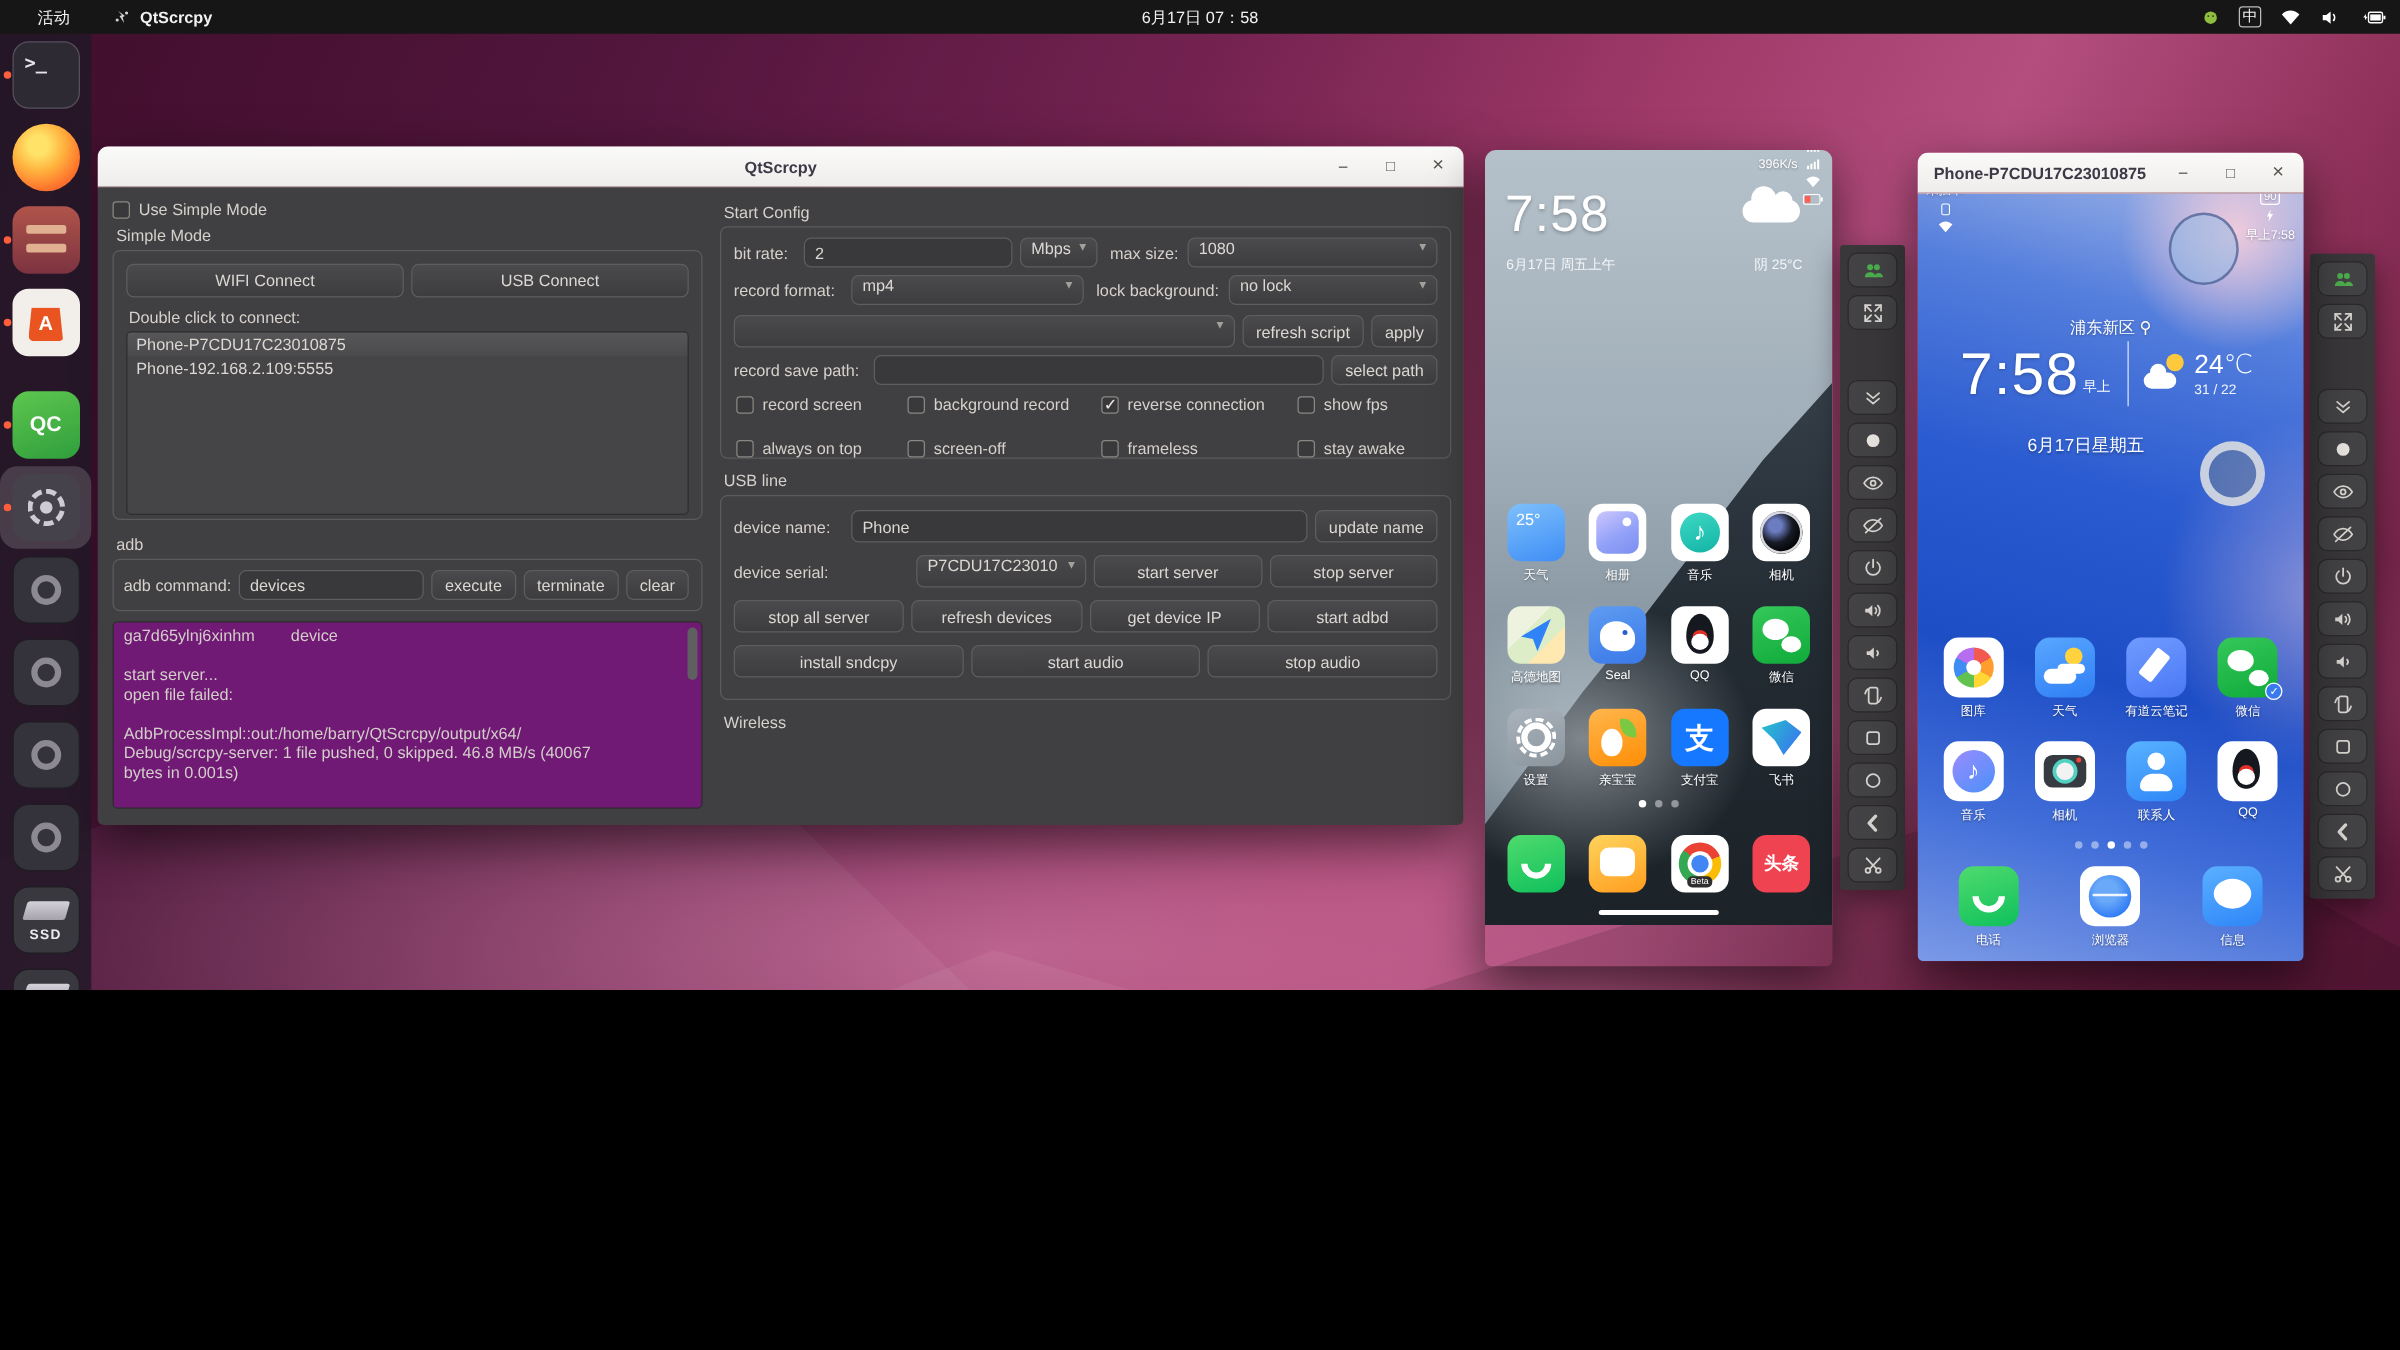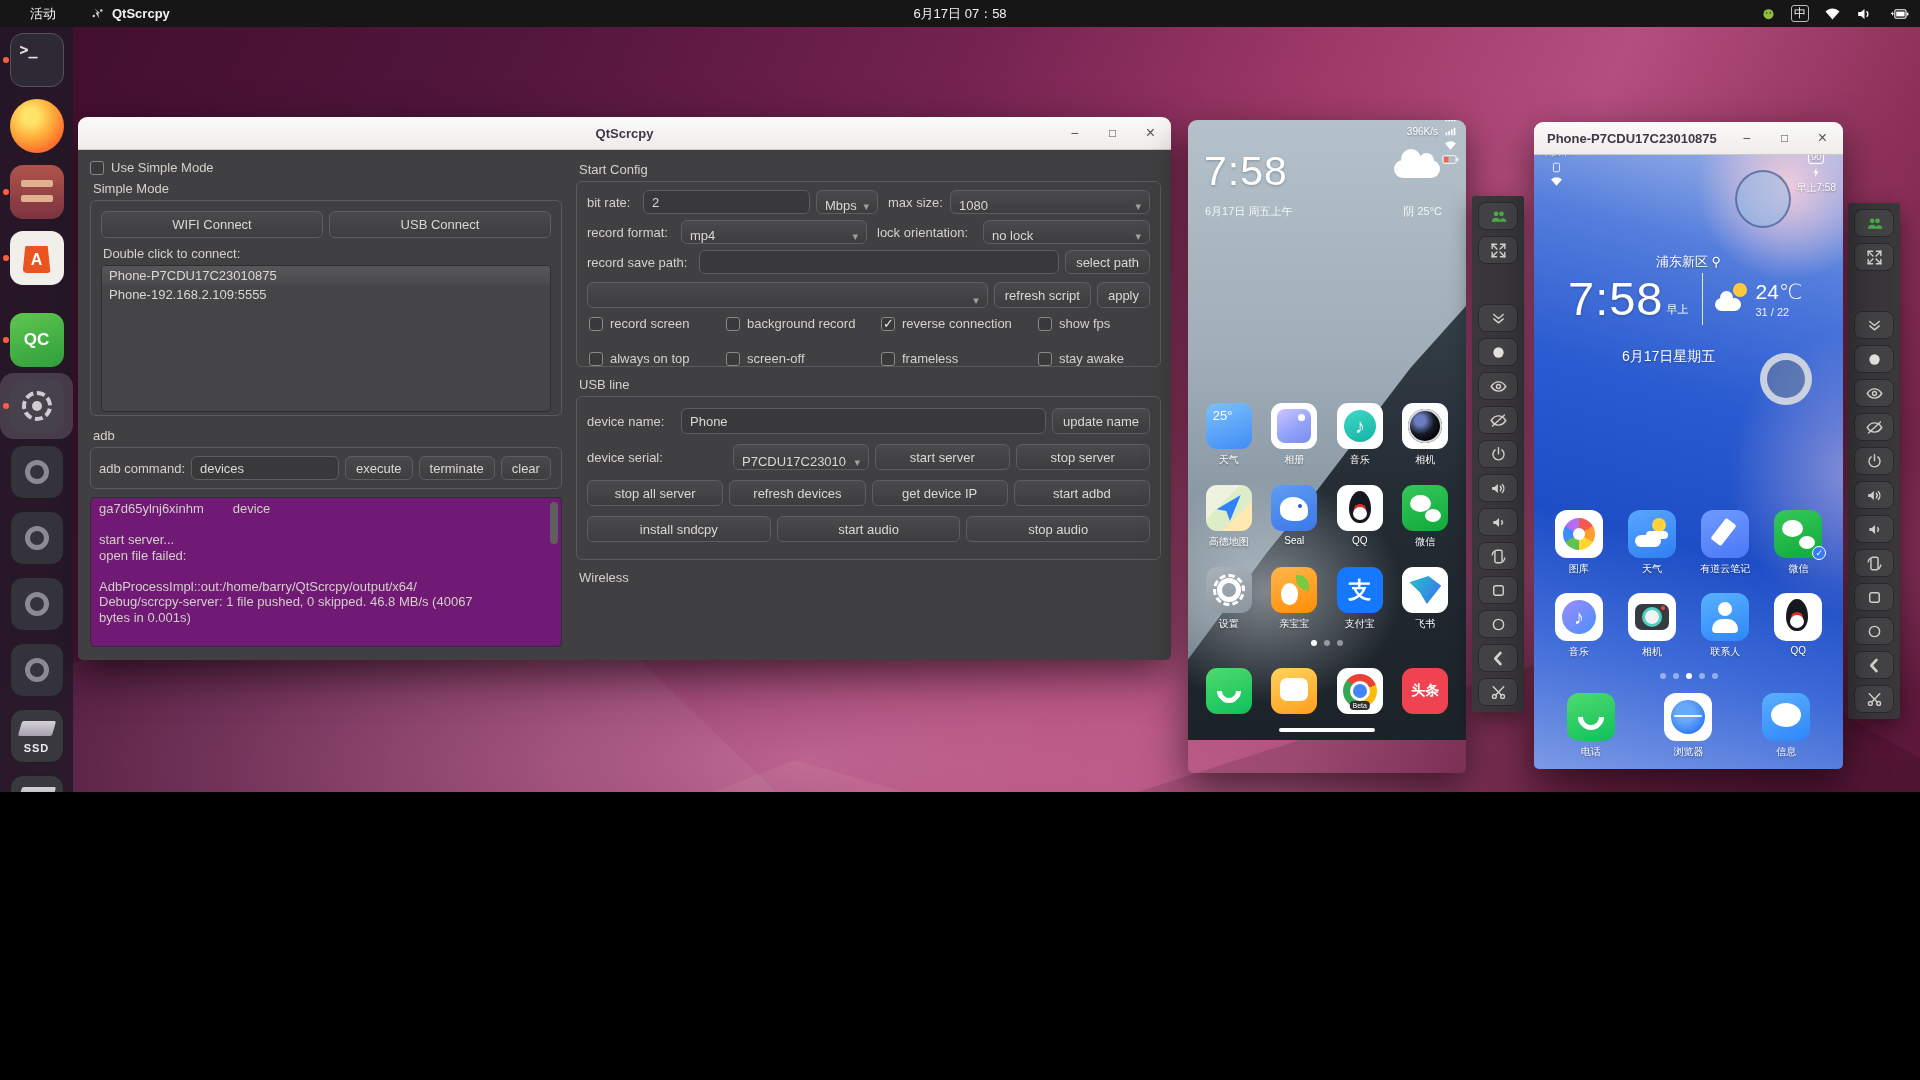--- a/index.html
+++ b/index.html
@@ -90,21 +90,21 @@
   #main-body{position:relative;height:510px;background:#403f41;font-size:13px;}
   .col-left{position:absolute;left:12px;top:0;width:472px;}
   .col-right{position:absolute;left:498px;top:0;width:585px;}
   .glabel{margin:0 0 4px 3px;color:#d6d1cc;}
   .gbox{border:1px solid #5c5b5c;border-radius:6px;}
   .btn{background:linear-gradient(#4a494b,#3d3c3e);border:1px solid #5f5e5f;border-radius:6px;
     color:#dcd8d3;height:24px;display:flex;align-items:center;justify-content:center;padding:0 10px;white-space:nowrap;}
   .input{background:#39383a;border:1px solid #5f5e5f;border-radius:6px;height:24px;
     display:flex;align-items:center;padding:0 8px;color:#dcd8d3;}
   .combo{background:linear-gradient(#4a494b,#3d3c3e);border:1px solid #5f5e5f;border-radius:6px;height:24px;
-    display:flex;align-items:flex-end;padding:0 8px;color:#dcd8d3;}
+    display:flex;align-items:flex-start;padding:0 8px;color:#dcd8d3;}
   .combo:after{content:"▾";margin-left:auto;color:#a39f9b;font-size:11px;padding-left:6px;}
   .row{display:flex;align-items:center;gap:6px;}
   .cb{display:flex;align-items:center;gap:7px;}
   .cb .box{width:14px;height:14px;border:1px solid #8a8884;border-radius:3px;background:#39383a;position:relative;flex:none;}
   .cb.checked .box:after{content:"✓";position:absolute;left:1px;top:-2px;color:#ebe7e2;font-size:13px;font-weight:bold;}
   .list{background:#454446;border:1px solid #2e2d2f;border-radius:4px;height:147px;overflow:hidden;}
   .list-item{height:19px;line-height:19px;padding:0 7px;color:#dcd8d3;white-space:nowrap;}
   .list-item.selected{background:linear-gradient(#575658,#4a494b);}
   .log{background:#701a75;border:1px solid #2e2d2f;border-radius:4px;height:150px;position:relative;overflow:hidden;}
   .log pre{margin:0;padding:3px 16px 3px 8px;font-family:"Liberation Sans","DejaVu Sans",sans-serif;
@@ -444,36 +444,36 @@
             <span style="width:60px;padding-left:4px">max size:</span>
             <div class="combo" style="width:200px">
                 <span>1080</span>
               </div>
           </div>
           <div class="row" style="margin-top:6px">
             <span style="width:88px">record format:</span>
             <div class="combo" style="width:186px">
                 <span>mp4</span>
               </div>
-            <span style="width:104px;padding-left:4px">lock orientation:</span>
+            <span style="width:104px;padding-left:4px">lock background:</span>
             <div class="combo" style="flex:1">
                 <span>no lock</span>
               </div>
-          </div>
-          <div class="row" style="margin-top:6px">
-            <span style="width:106px">record save path:</span>
-            <div class="input" style="flex:1"></div>
-            <div class="btn">select path</div>
           </div>
           <div class="row" style="margin-top:8px">
             <div class="combo" style="flex:1;height:26px">
                 <span></span>
               </div>
             <div class="btn" style="height:26px">refresh script</div>
             <div class="btn" style="height:26px">apply</div>
+          </div>
+          <div class="row" style="margin-top:6px">
+            <span style="width:106px">record save path:</span>
+            <div class="input" style="flex:1"></div>
+            <div class="btn">select path</div>
           </div>
           <div class="cb-grid" id="config-checkboxes">
               <label class="cb">
                 <span class="box"></span>
                 <span>record screen</span>
               </label>
               <label class="cb">
                 <span class="box"></span>
                 <span>background record</span>
               </label>

